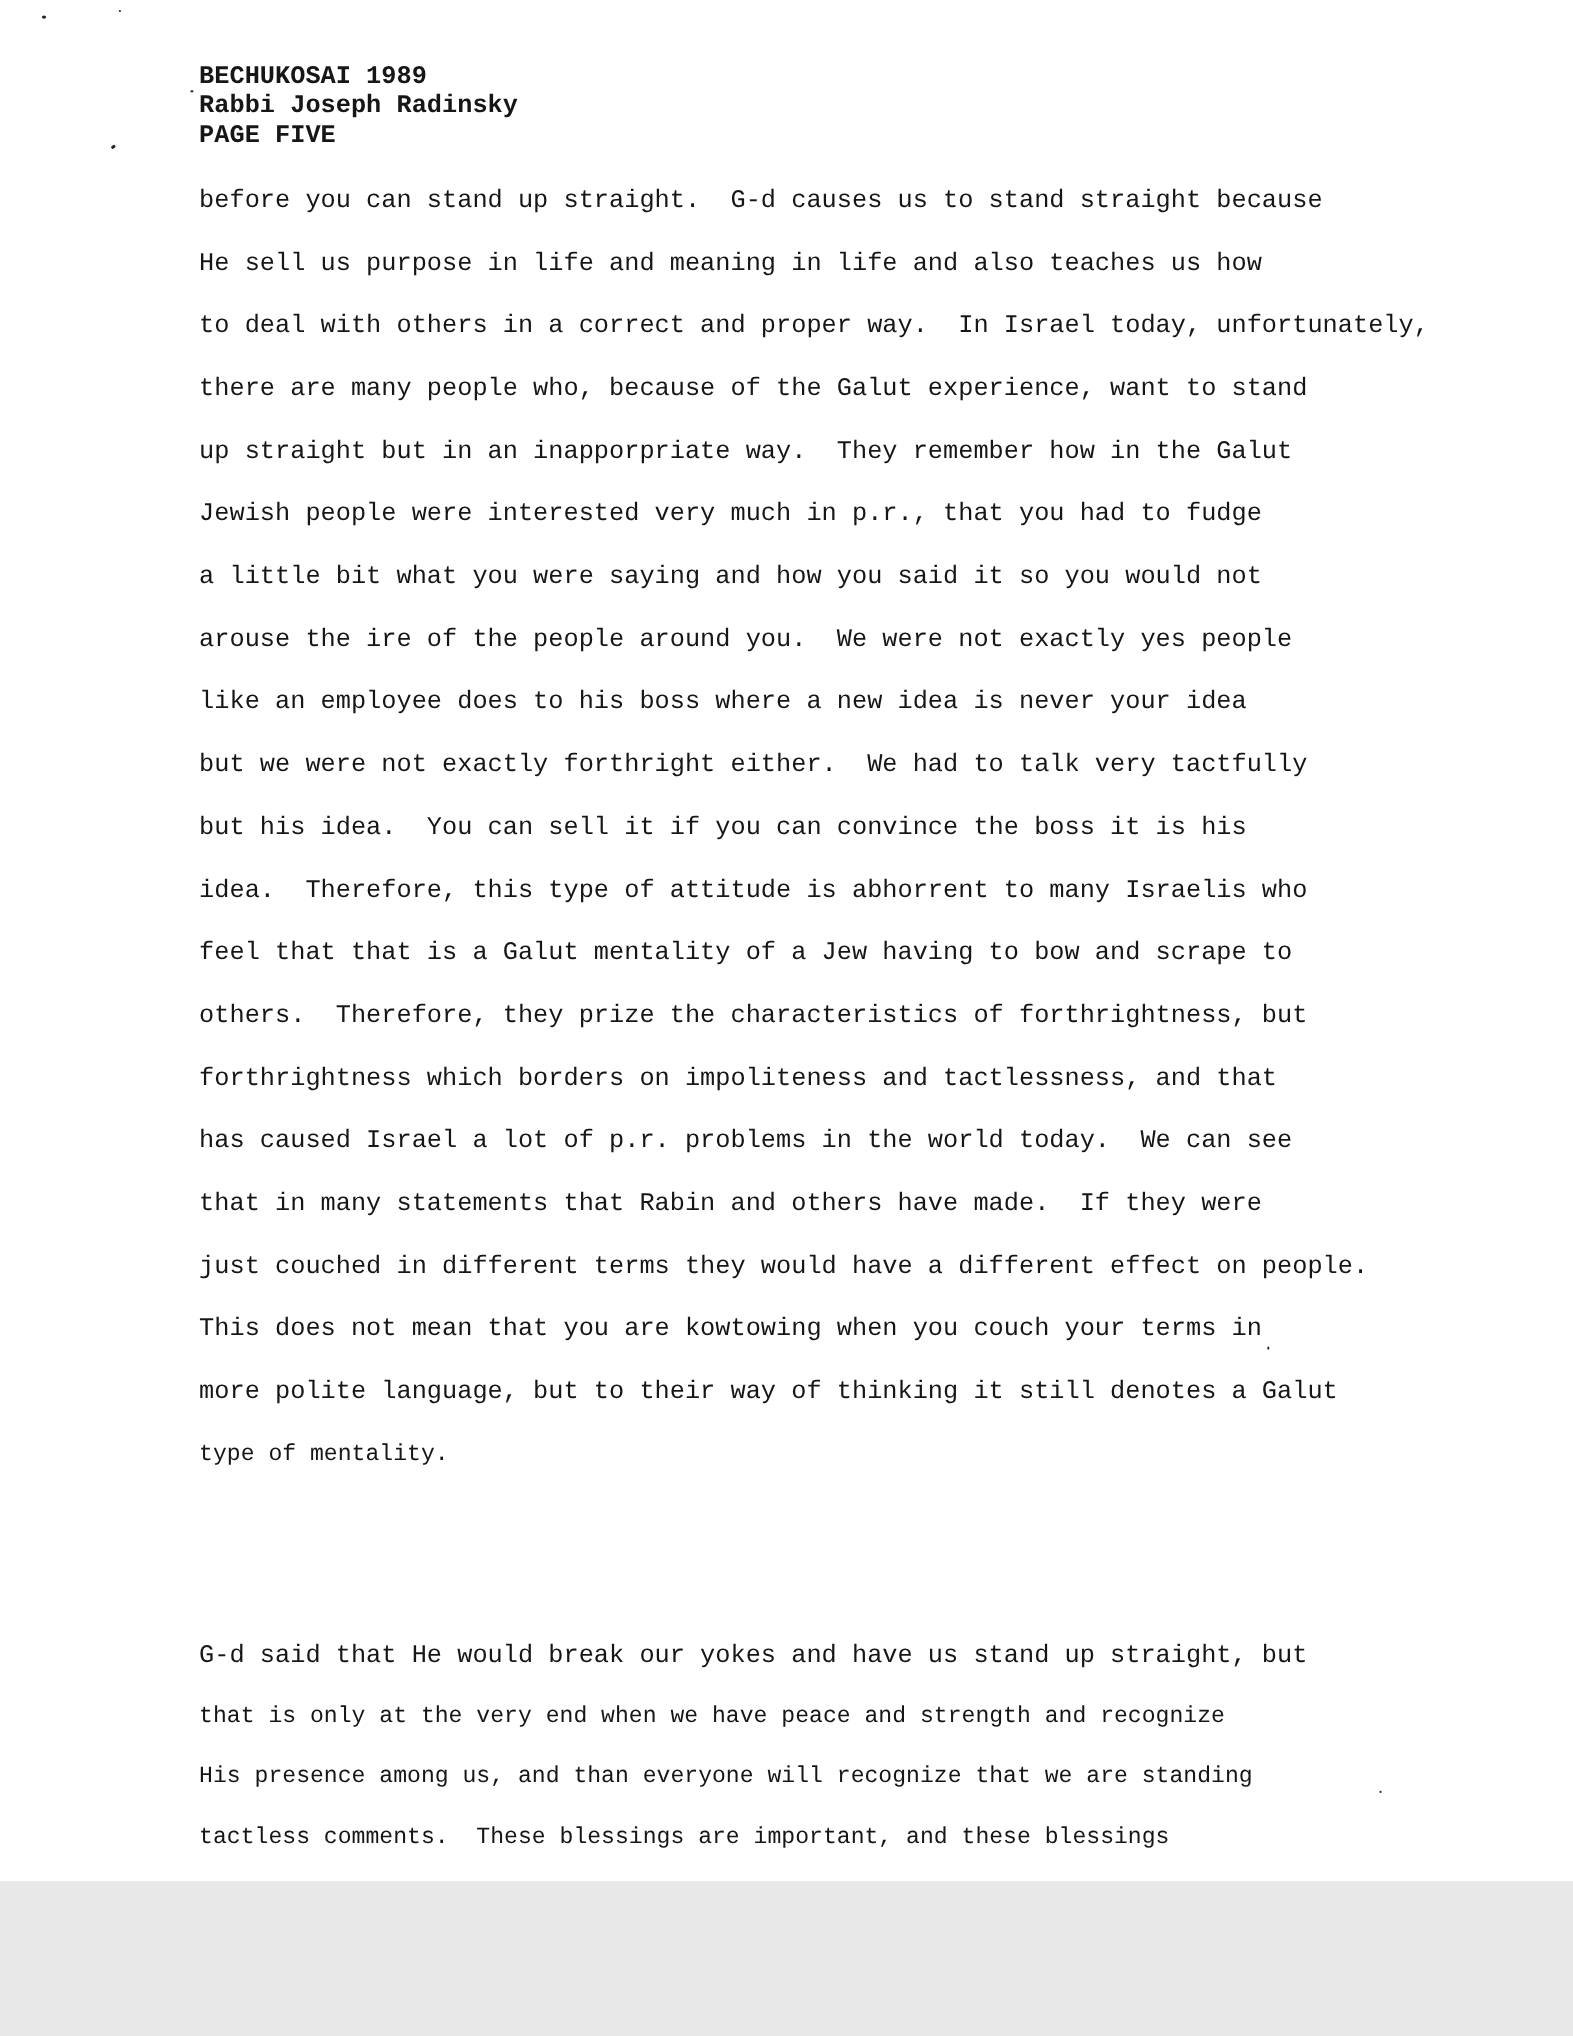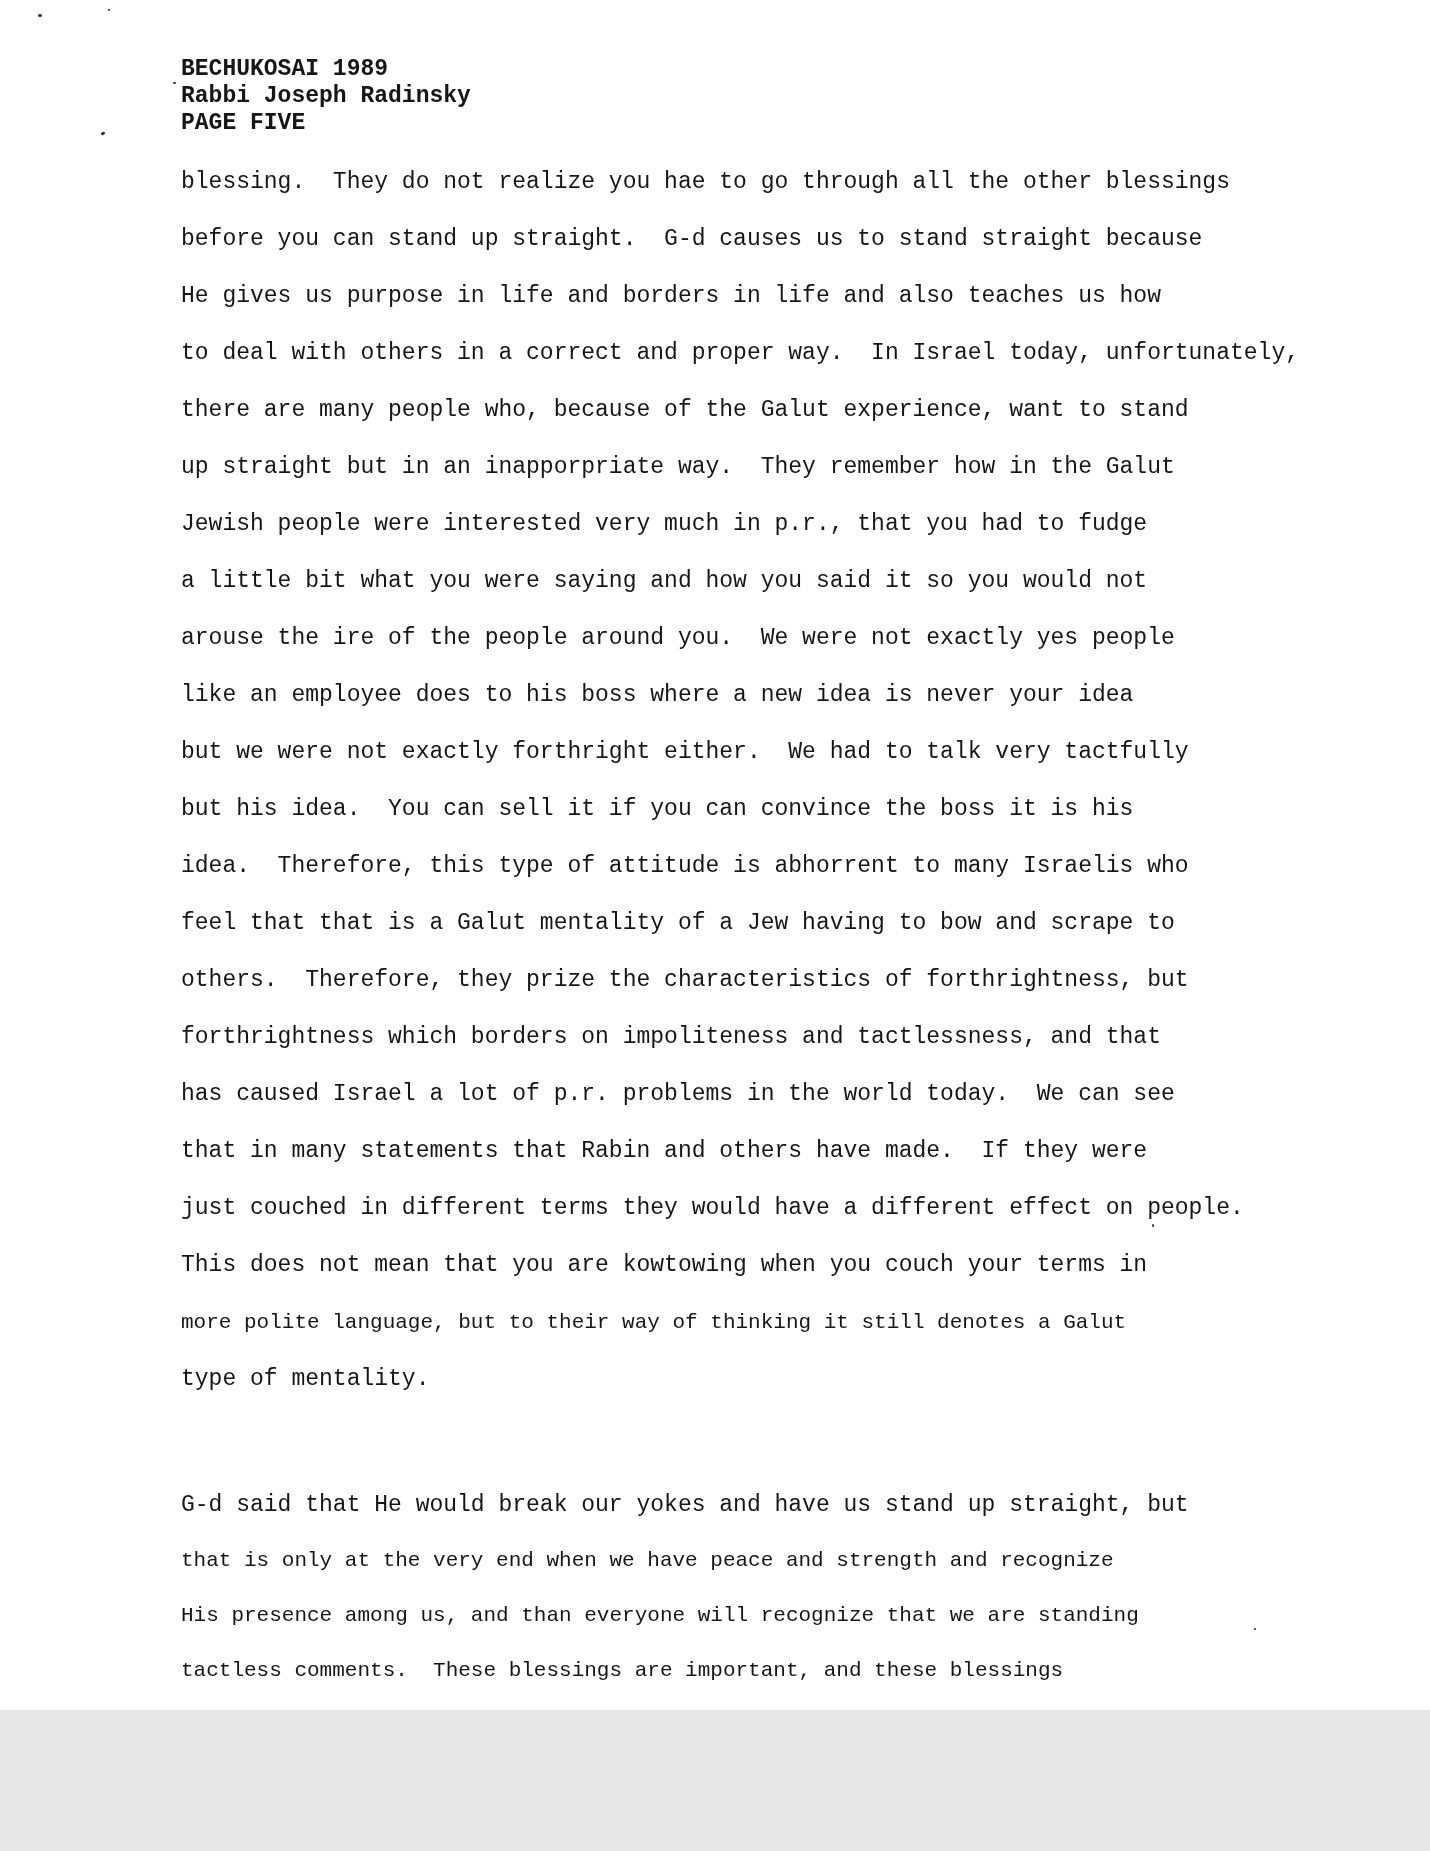--- a/index.html
+++ b/index.html
@@ -49,23 +49,22 @@
   <div class="speck s5"></div>
   <div class="speck s6"></div>
 
   <div class="header">
     <div class="hline typed">BECHUKOSAI 1989</div>
     <div class="hline typed">Rabbi Joseph Radinsky</div>
     <div class="hline typed">PAGE FIVE</div>
   </div>
 
   <div class="para para1">
-    <div class="line typed">blessing.  They do not realize you hae to go through all the other blessings</div>
     <div class="line typed">before you can stand up straight.  G-d causes us to stand straight because</div>
-    <div class="line typed">He gives us purpose in life and borders in life and also teaches us how</div>
+    <div class="line typed">He sell us purpose in life and meaning in life and also teaches us how</div>
     <div class="line typed">to deal with others in a correct and proper way.  In Israel today, unfortunately,</div>
     <div class="line typed">there are many people who, because of the Galut experience, want to stand</div>
     <div class="line typed">up straight but in an inapporpriate way.  They remember how in the Galut</div>
     <div class="line typed">Jewish people were interested very much in p.r., that you had to fudge</div>
     <div class="line typed">a little bit what you were saying and how you said it so you would not</div>
     <div class="line typed">arouse the ire of the people around you.  We were not exactly yes people</div>
     <div class="line typed">like an employee does to his boss where a new idea is never your idea</div>
     <div class="line typed">but we were not exactly forthright either.  We had to talk very tactfully</div>
     <div class="line typed">but his idea.  You can sell it if you can convince the boss it is his</div>
     <div class="line typed">idea.  Therefore, this type of attitude is abhorrent to many Israelis who</div>

